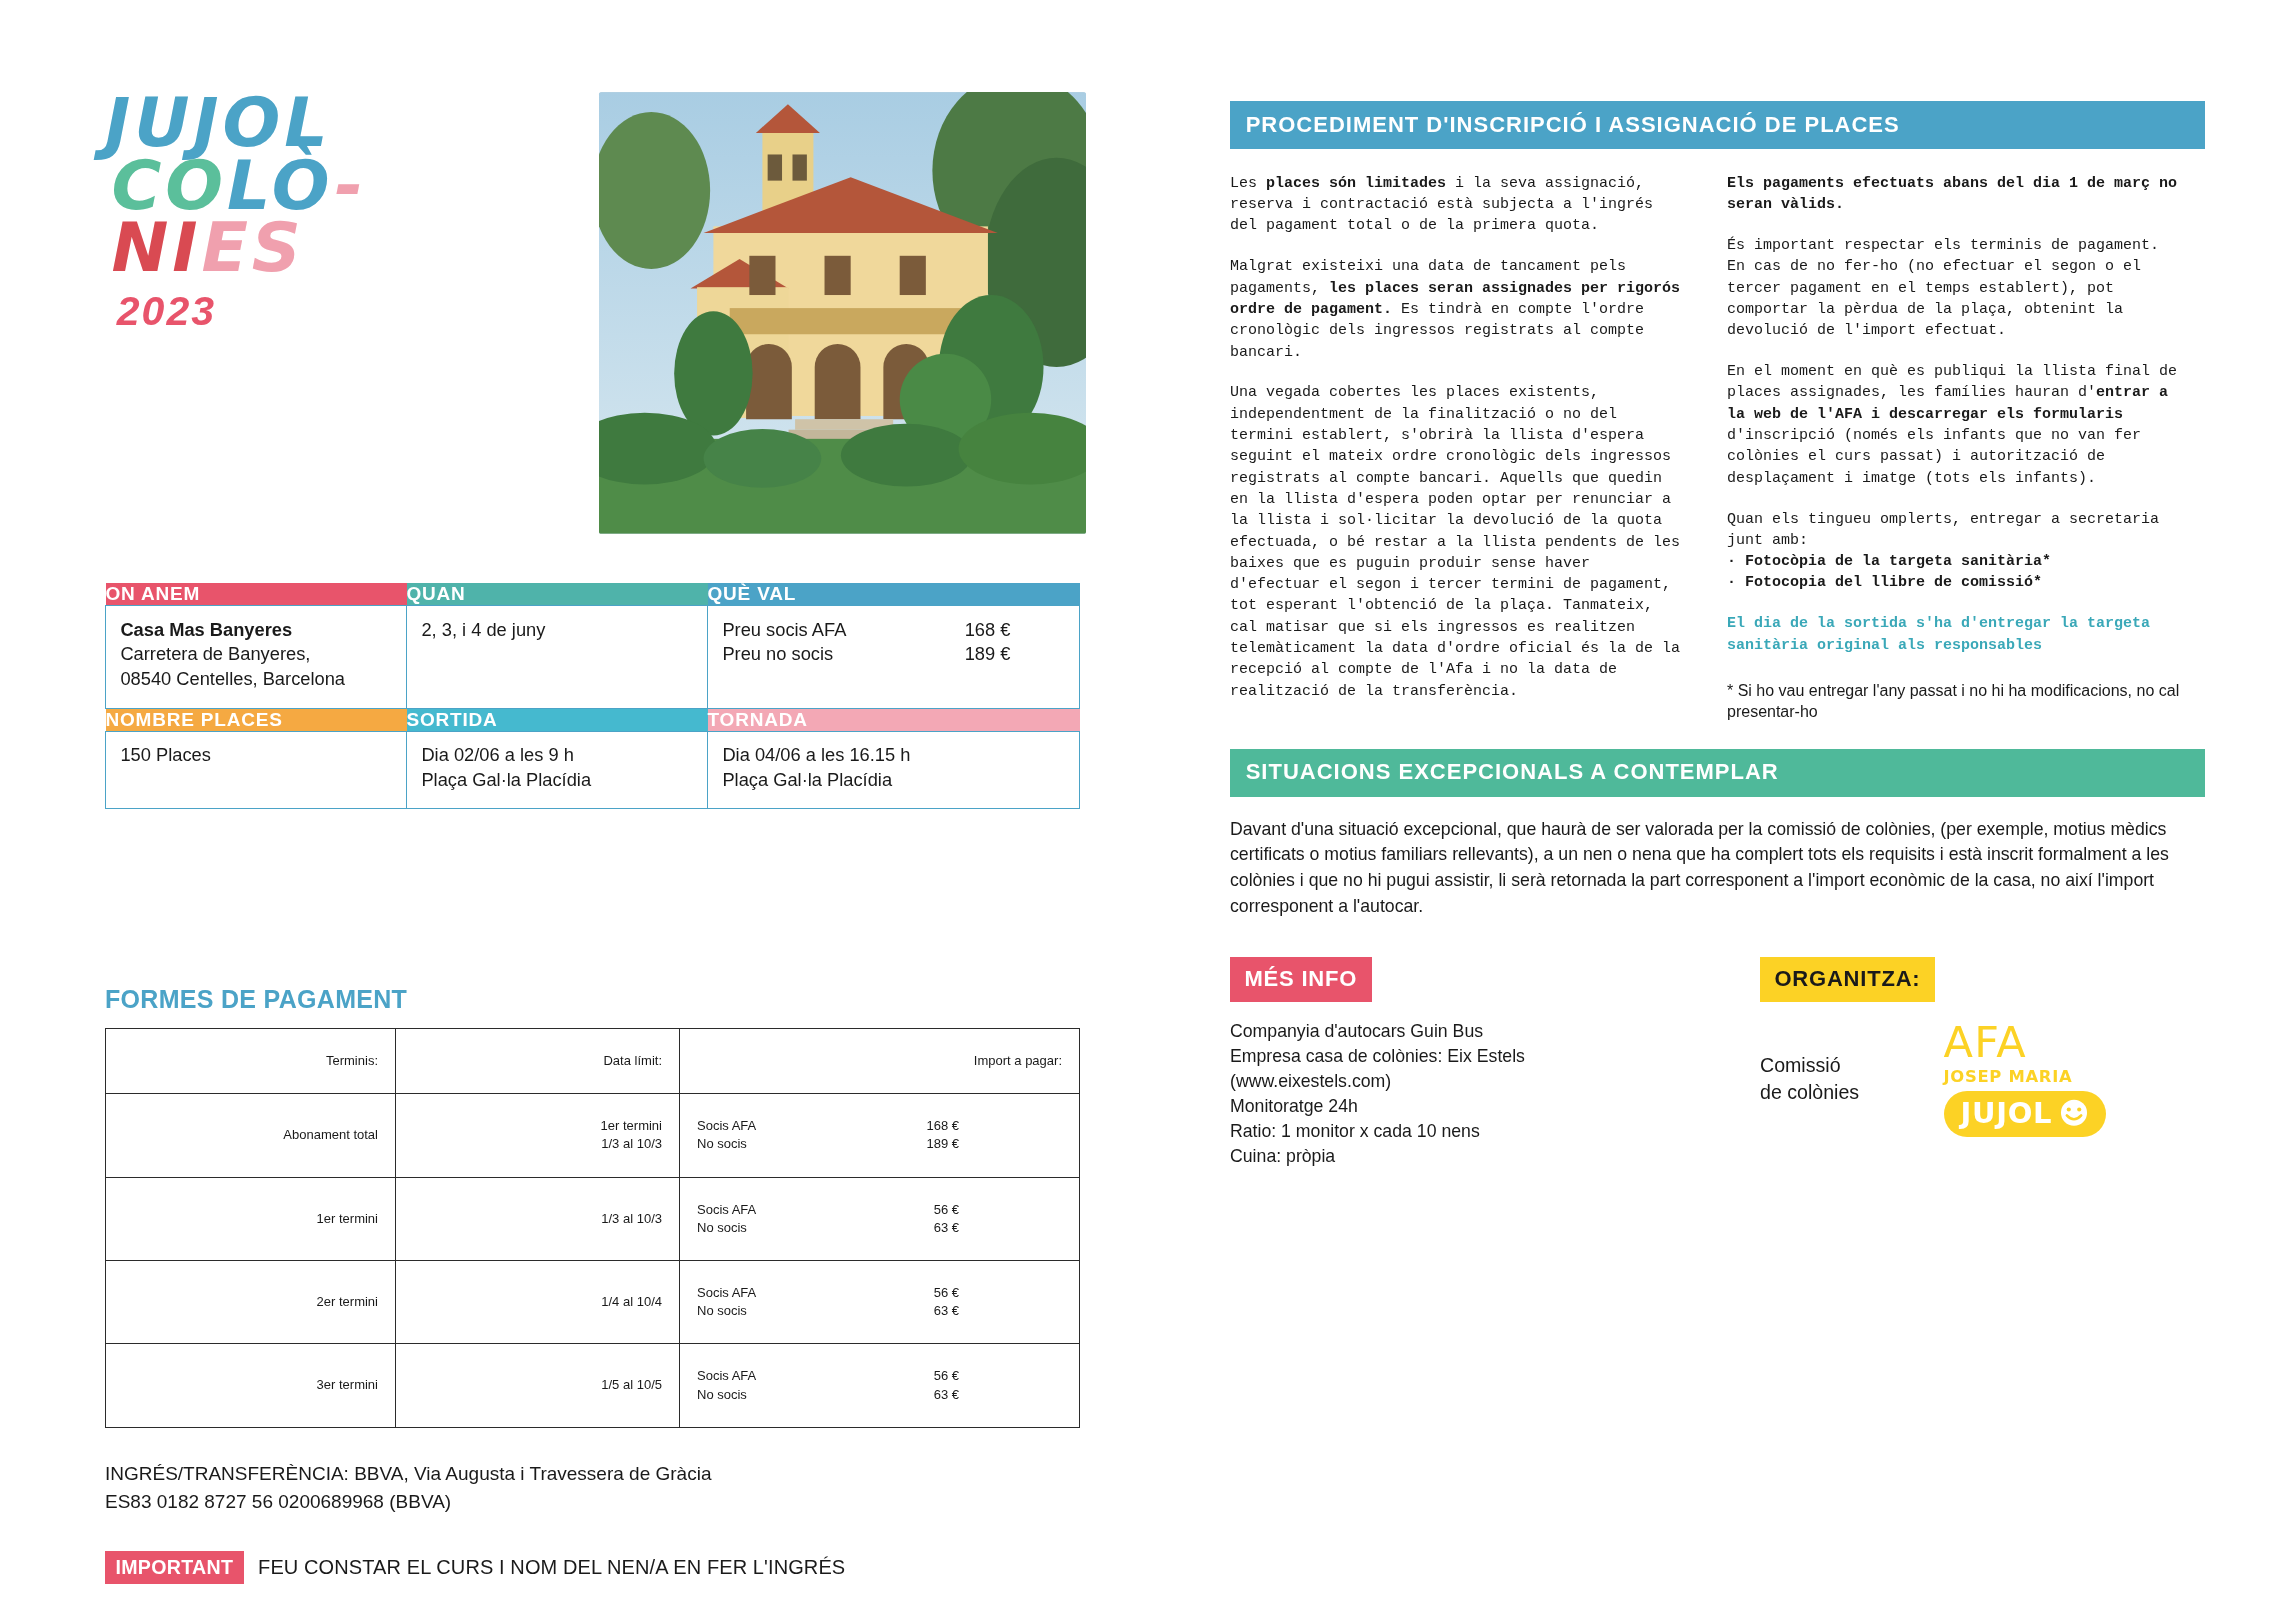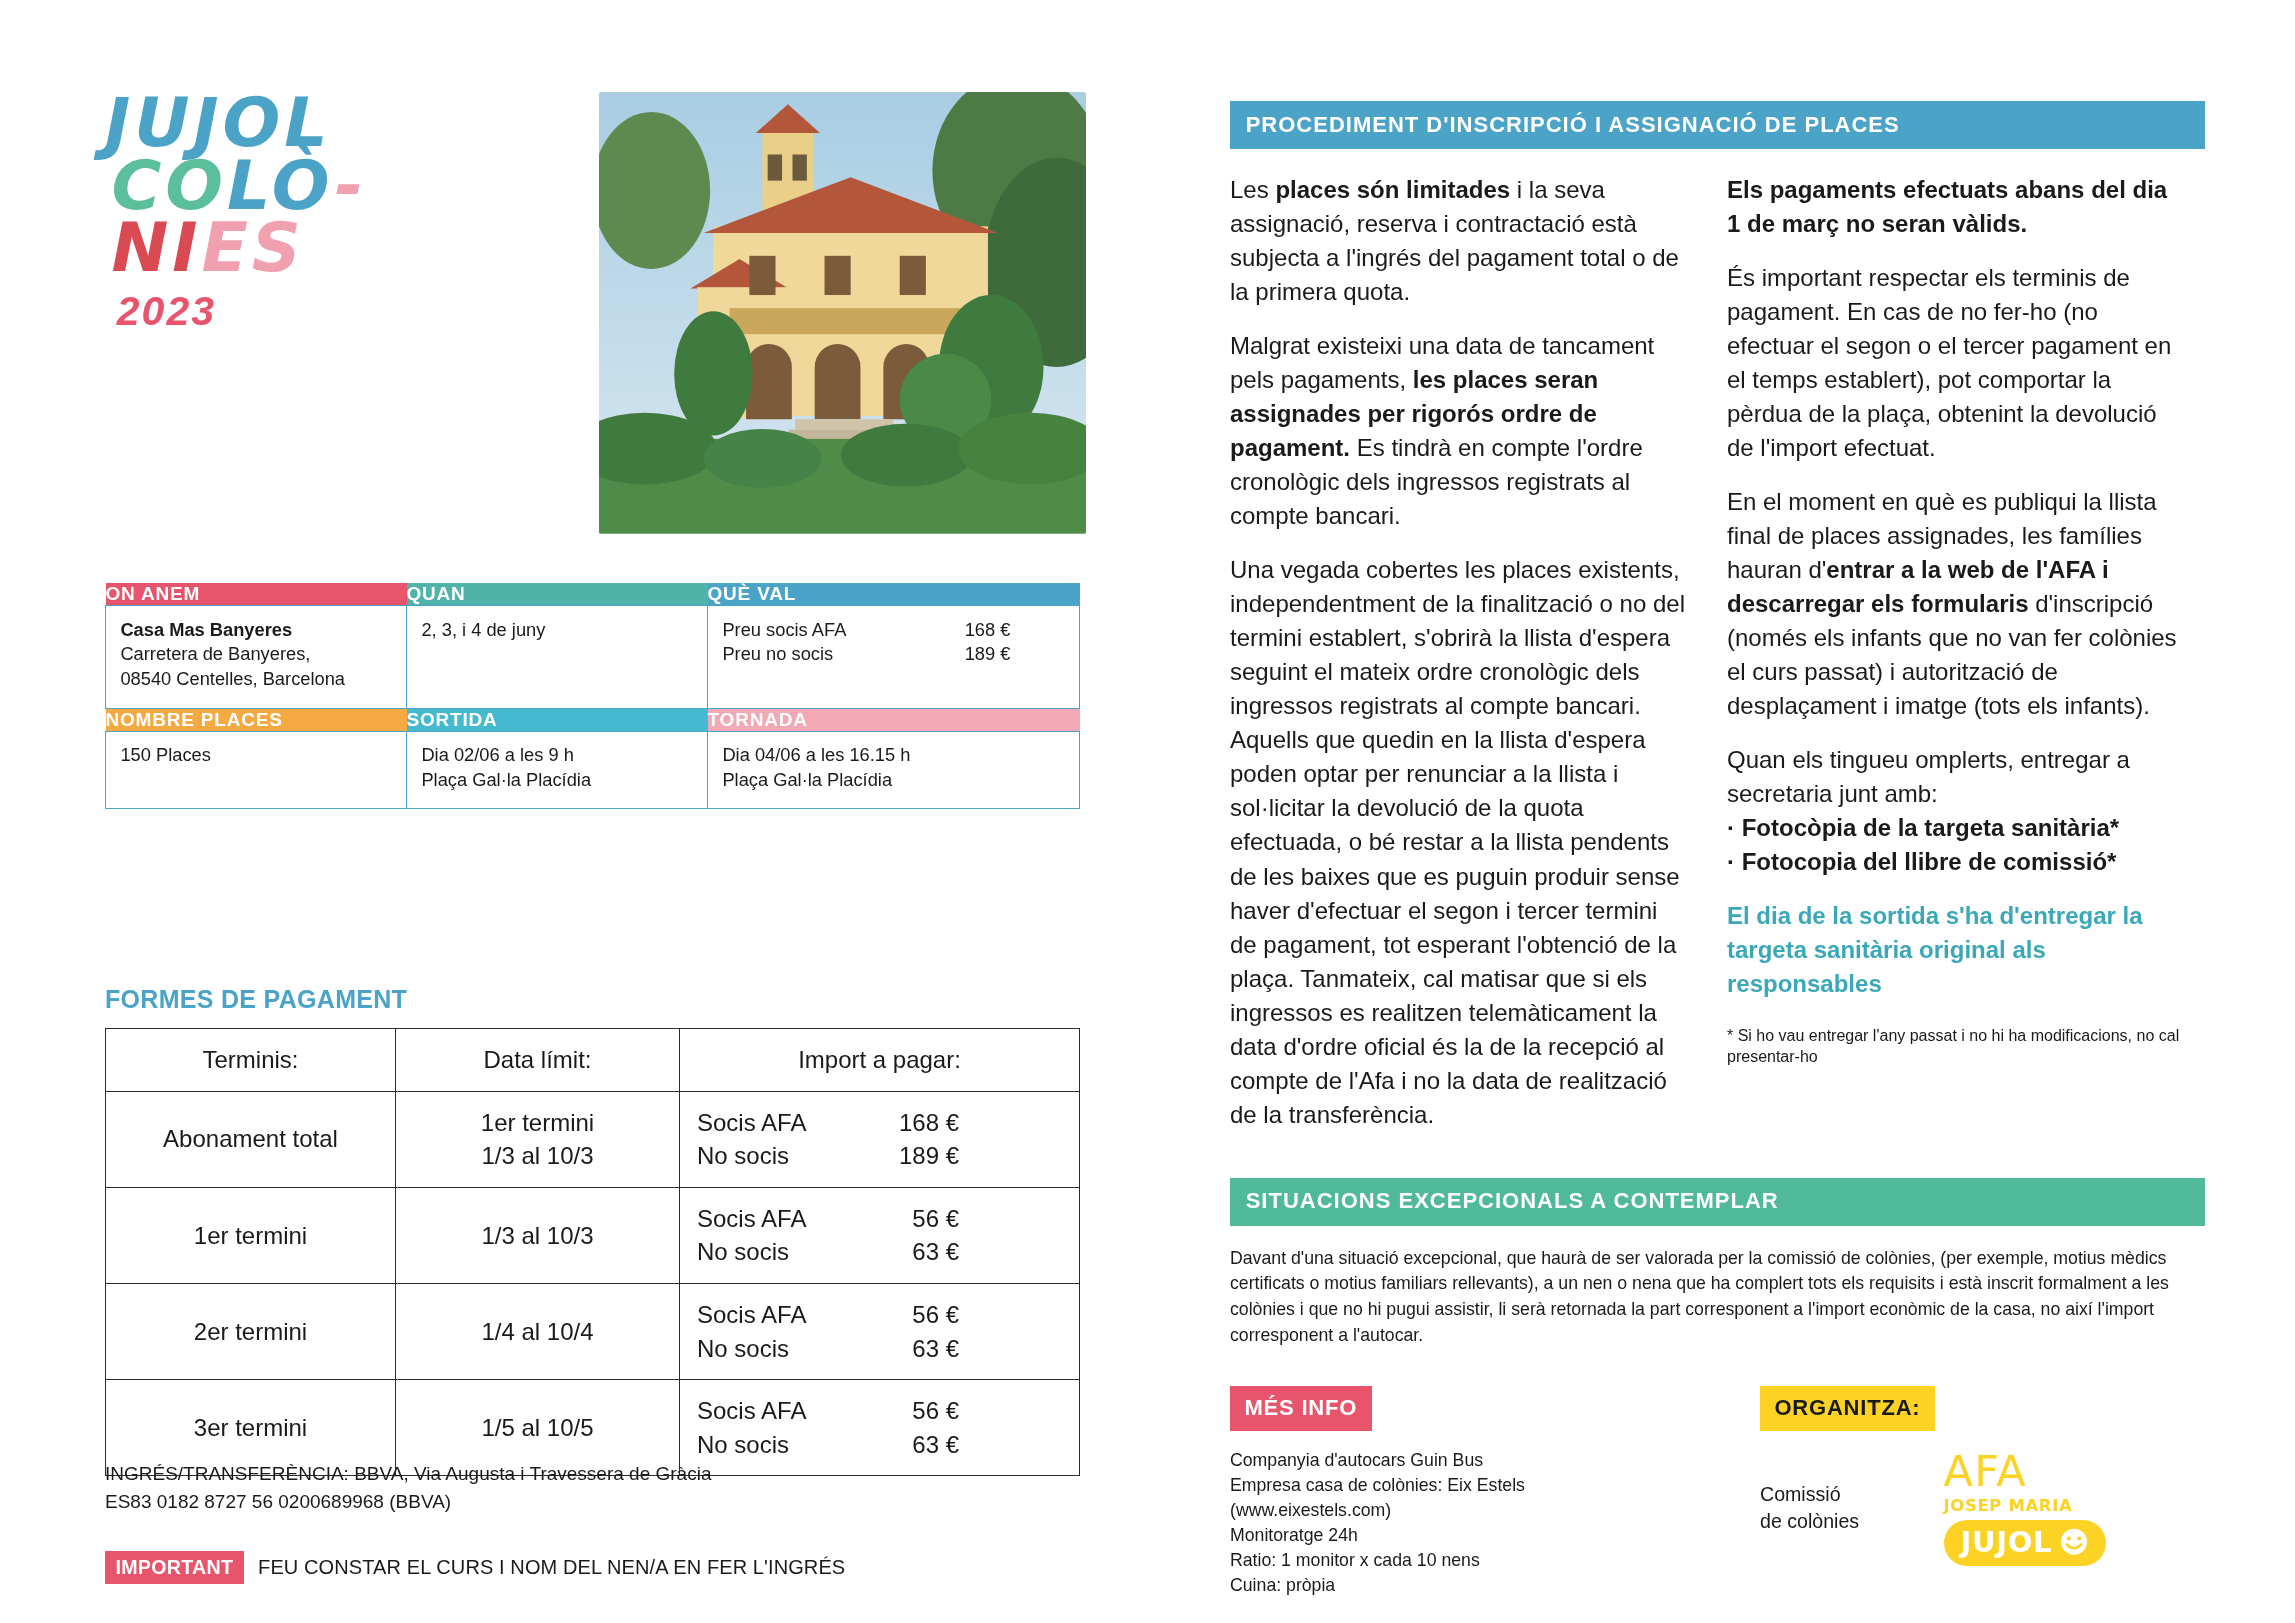--- a/index.html
+++ b/index.html
@@ -128,24 +128,24 @@
   .pay-table {
     position: absolute;
     left: 13px;
     top: 949px;
     width: 975px;
     border-collapse: collapse;
     table-layout: fixed;
   }
   .pay-table th, .pay-table td {
     border: 0.7px solid #2b2b2b;
-    font-size: 24px;
+    font-size: 13px;
     font-weight: 400;
-    text-align: center;
-    padding: 14px 17px;
+    text-align: right;
+    padding: 23px 17px;
     vertical-align: middle;
     line-height: 1.4;
   }
   .pay-table th { font-weight: 400; }
   .pay-amt {
     display: flex;
     justify-content: space-between;
     width: 262px;
   }
 
@@ -196,22 +196,23 @@
   .band-green { background: #4fb99a; }
 
   .two-cols {
     display: flex;
     gap: 39px;
     margin-top: 23.6px;
   }
   .col { width: 458px; }
   .col p {
     margin: 0 0 19.6px 0;
-    font-size: 24px;
+    font-size: 15px;
     line-height: 1.42;
+    font-family: Liberation Mono, monospace;
   }
   .col p strong { font-weight: 700; }
   .teal-text { color: #3aa8b8; font-weight: 700; }
   .note {
     font-size: 16px;
     line-height: 1.35;
     margin-top: 23.6px;
     color: #1a1a1a;
   }
 

